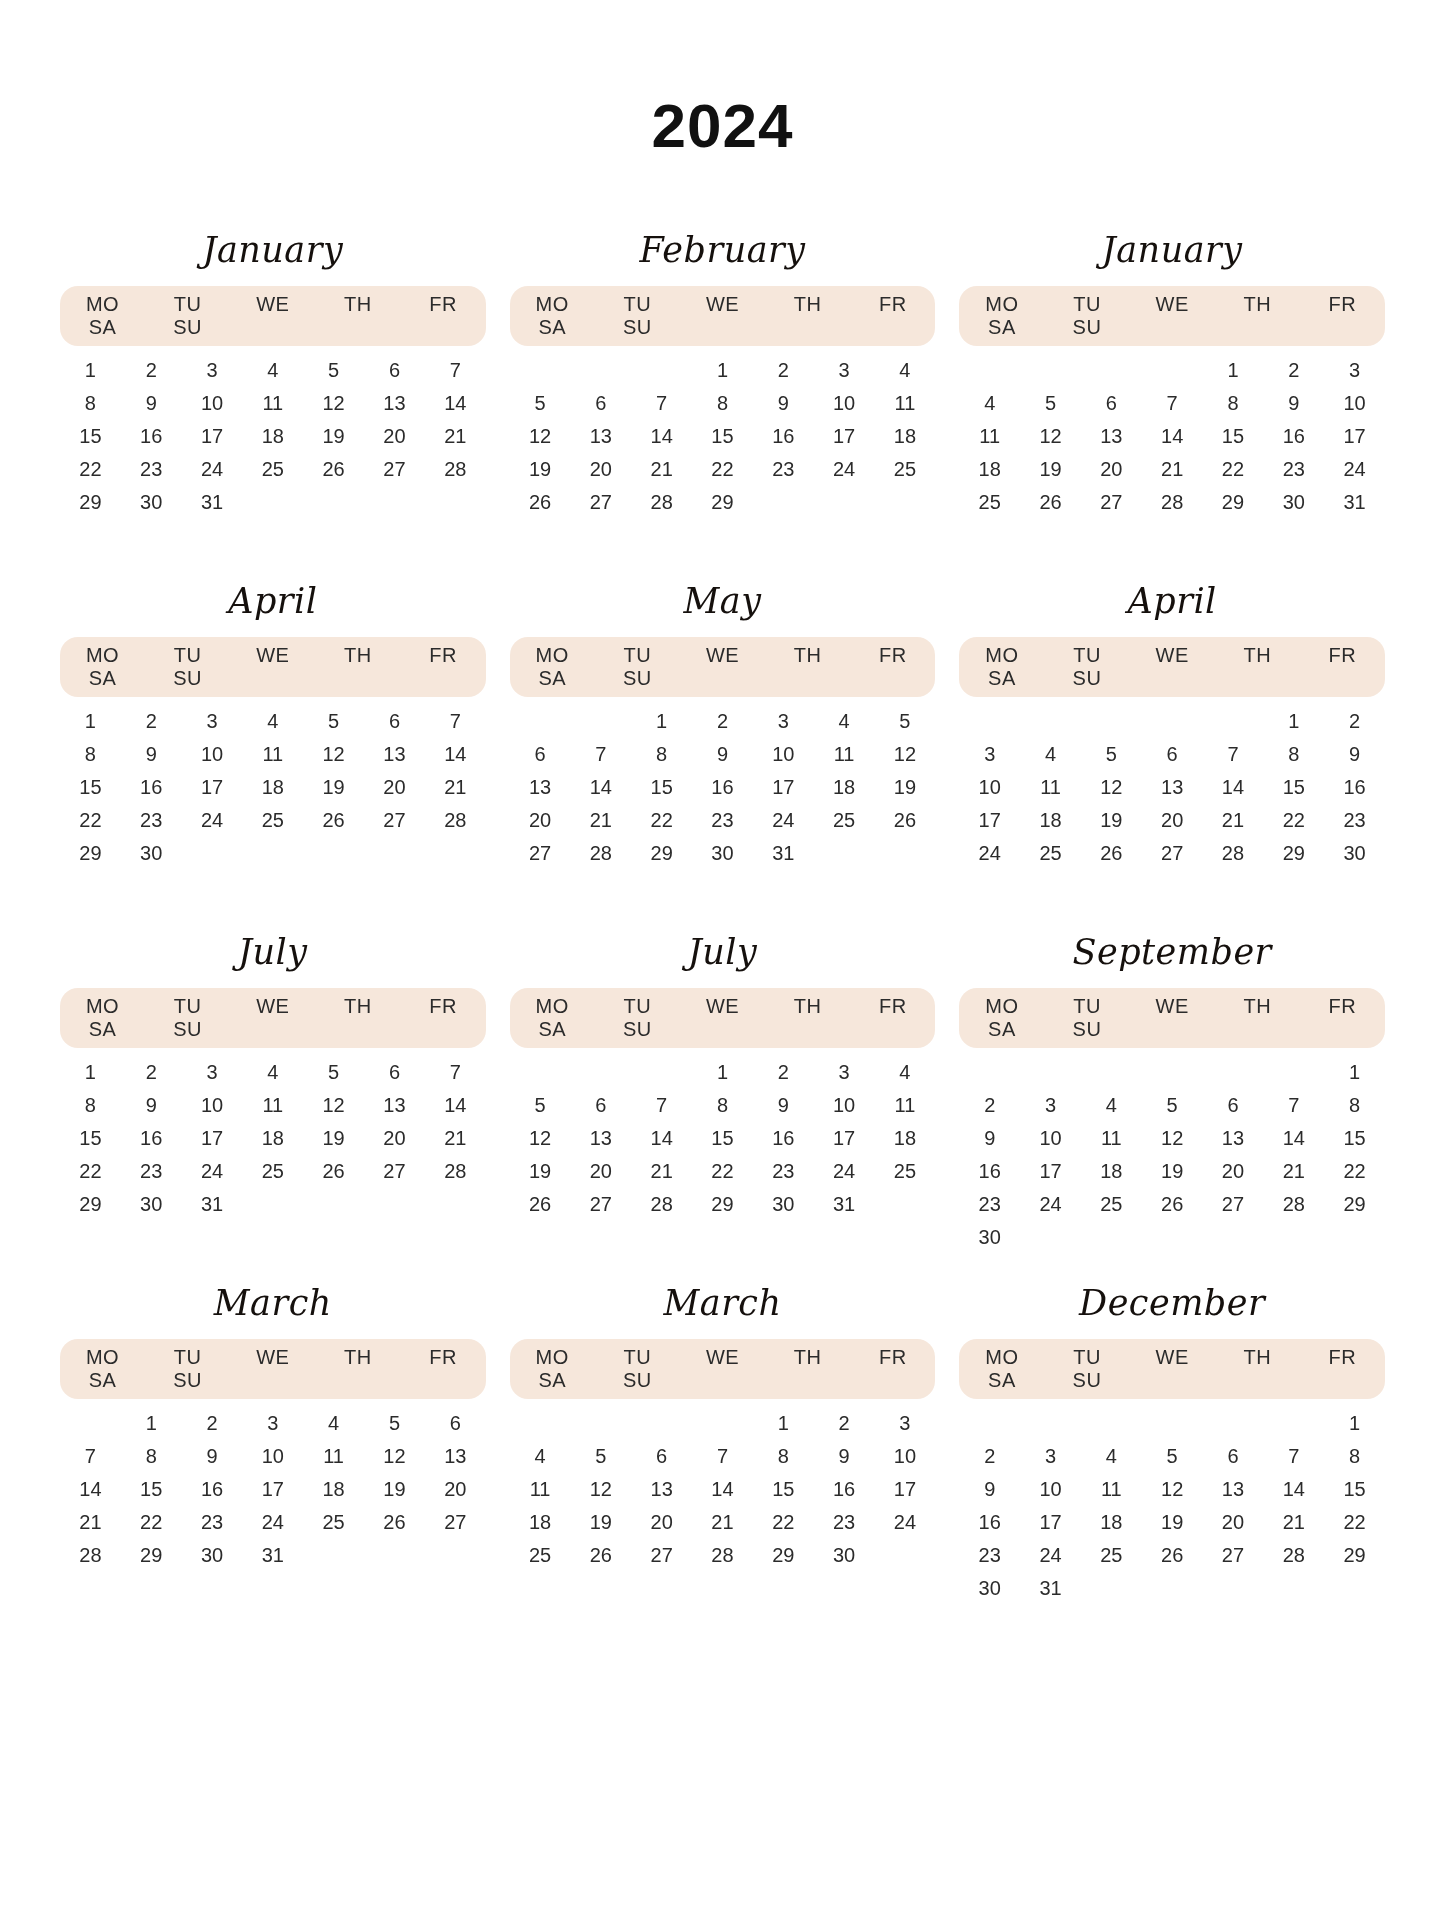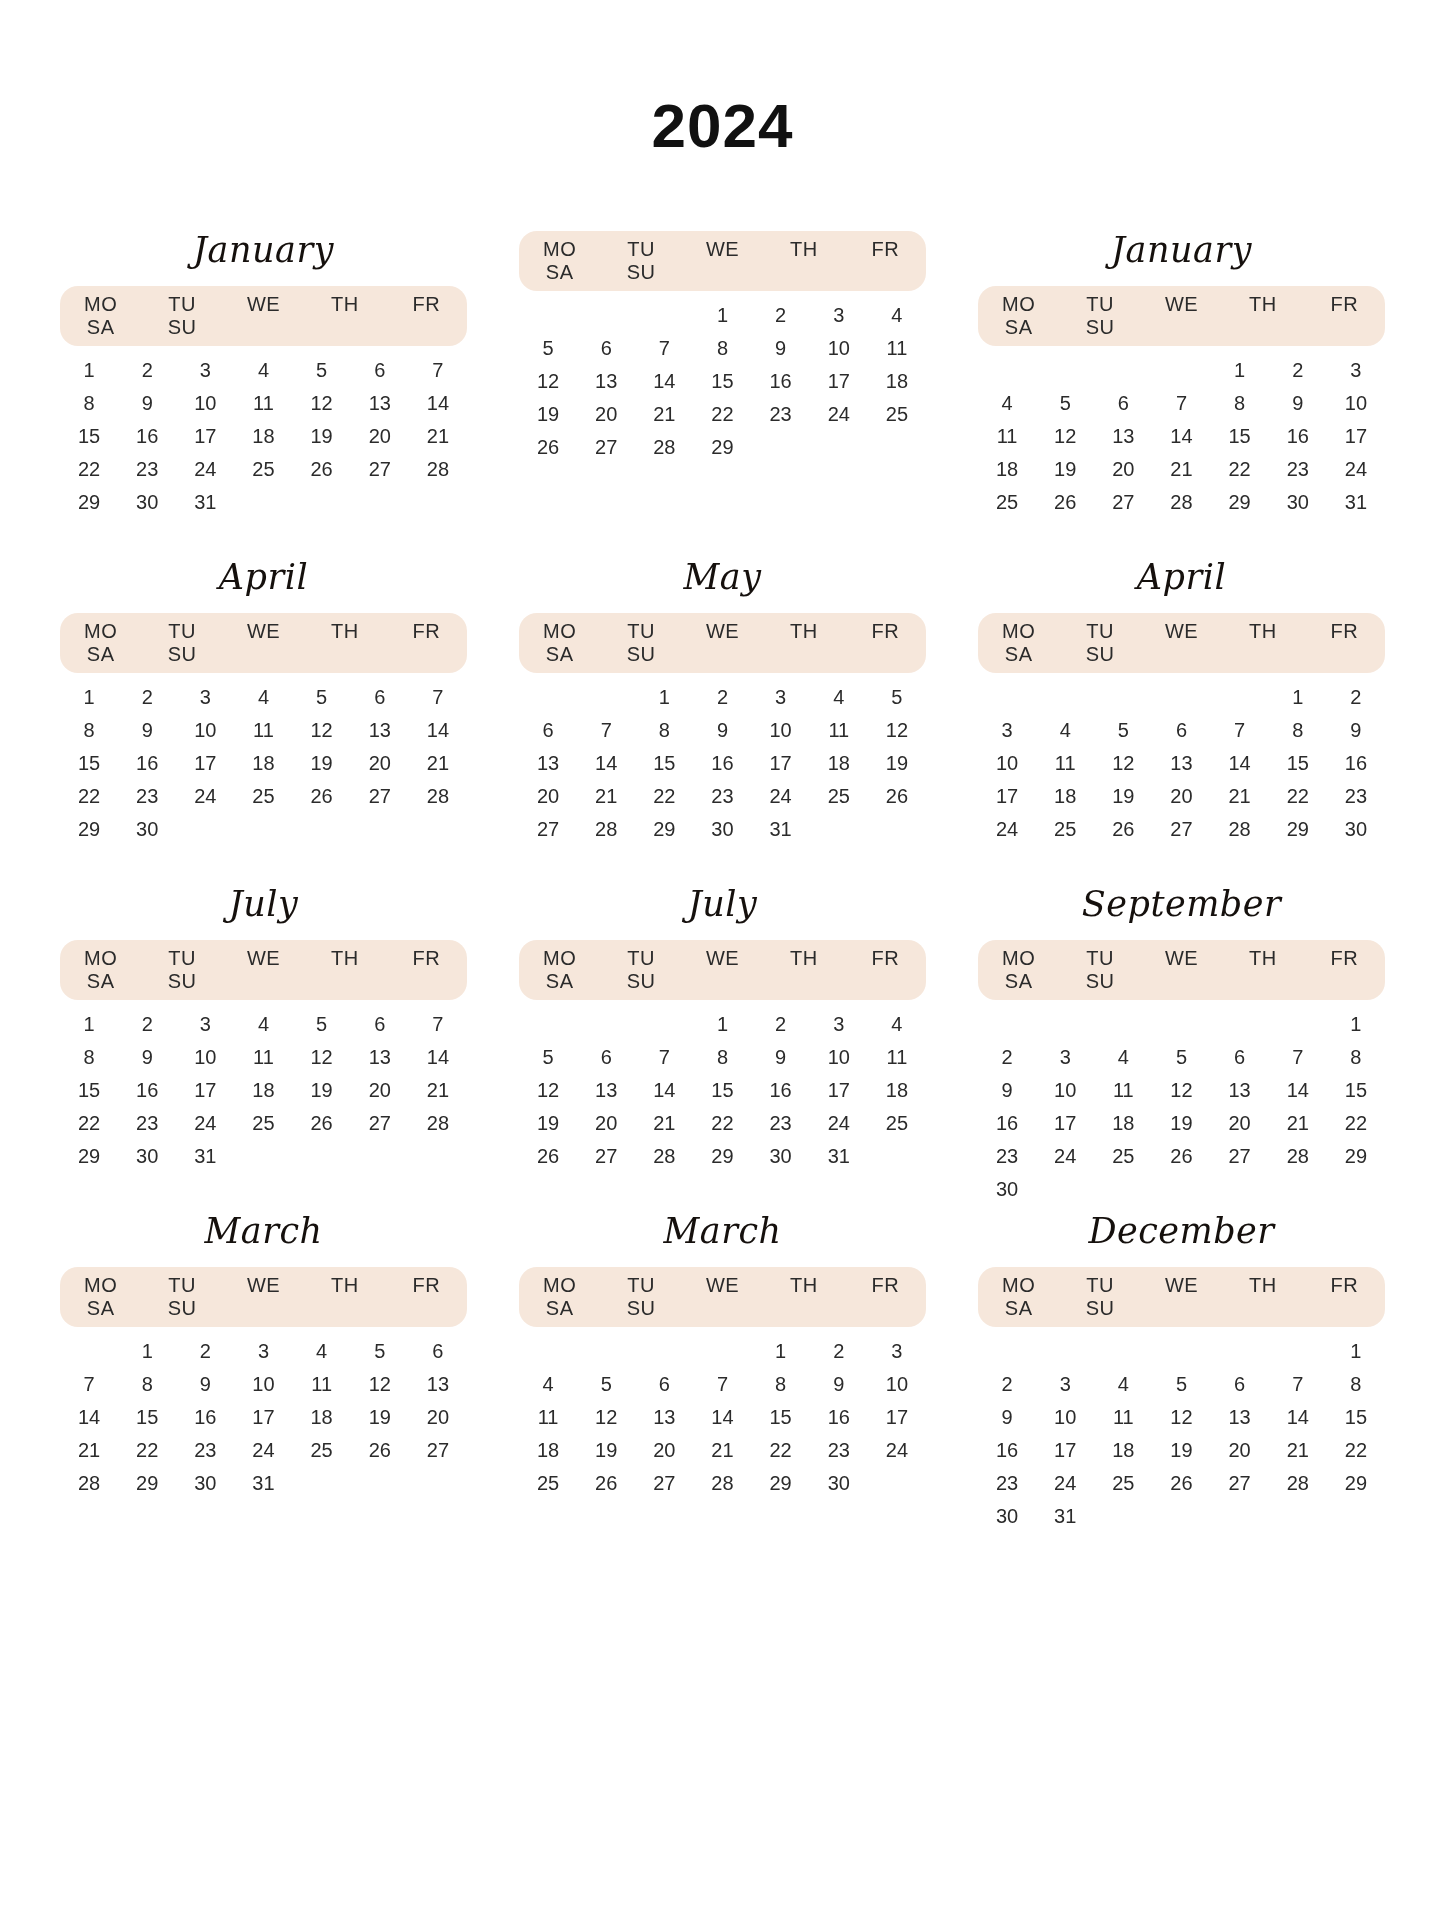--- a/index.html
+++ b/index.html
@@ -29,20 +29,21 @@
     letter-spacing: 1px;
     color: #111111;
     margin: 0 0 74px 0;
     line-height: 1;
   }
   .grid {
     display: grid;
     grid-template-columns: repeat(3, 1fr);
     column-gap: 52px;
     row-gap: 0;
+    gap: 24px;
   }
   .month {
     height: 327px;
     box-sizing: border-box;
   }
   .month-name {
     text-align: center;
     font-family: "DejaVu Serif", serif;
     font-style: italic;
     font-size: 35px;
@@ -125,20 +126,21 @@
           <div>25</div>
           <div>26</div>
           <div>27</div>
           <div>28</div>
           <div>29</div>
           <div>30</div>
           <div>31</div>
         </div>
       </div>
       <div class="month">
+        <div class="month-name">February</div>
         <div class="weekdays">
           <div>MO</div>
           <div>TU</div>
           <div>WE</div>
           <div>TH</div>
           <div>FR</div>
           <div>SA</div>
           <div>SU</div>
         </div>
         <div class="days">

